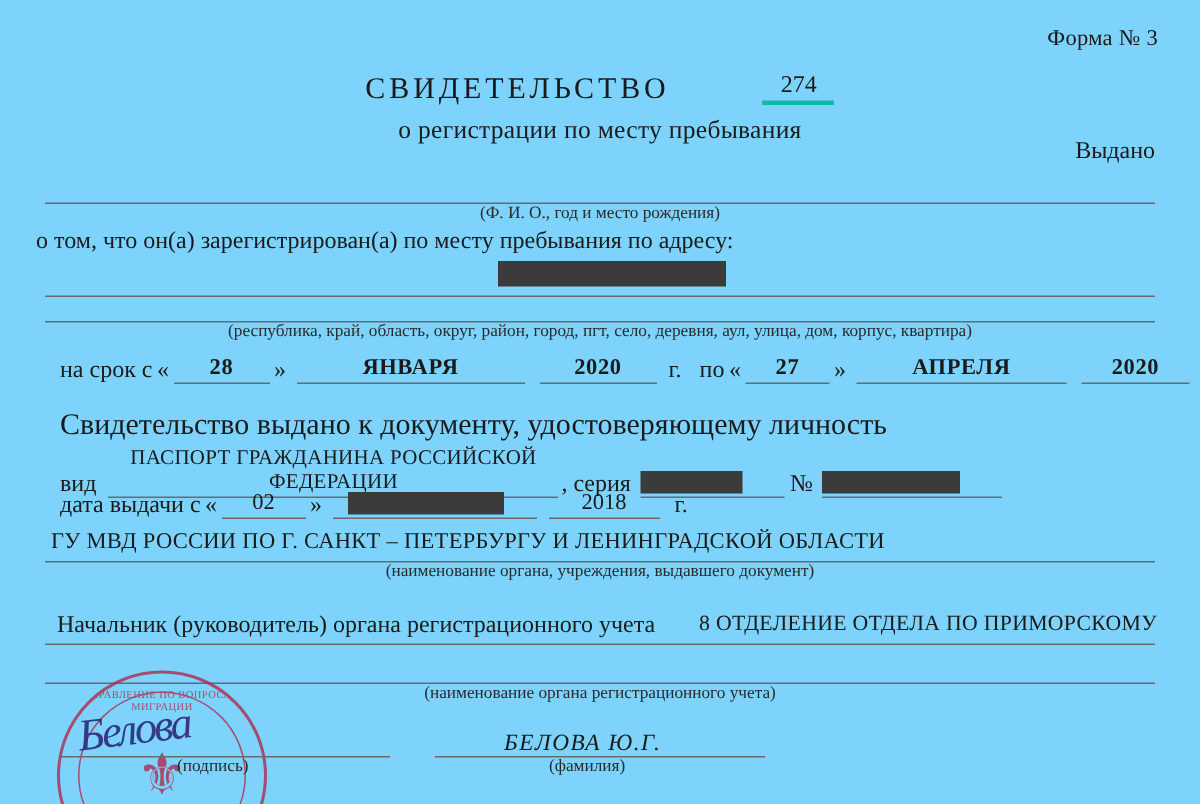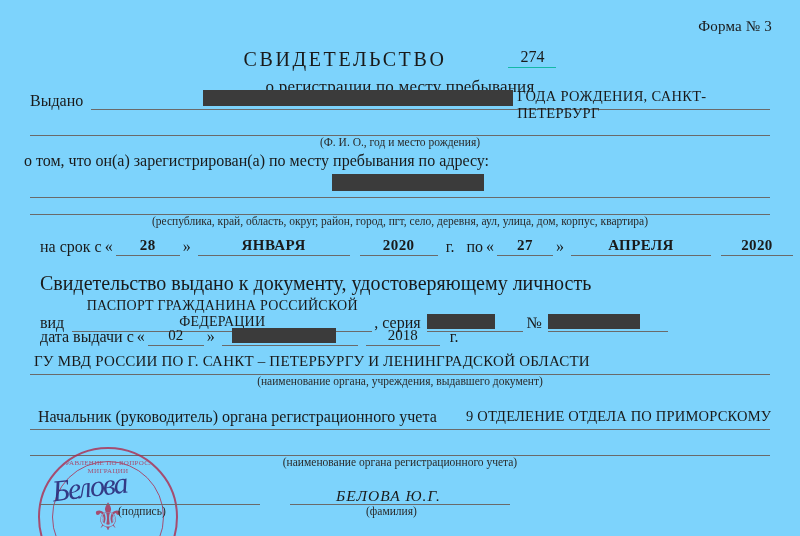--- a/index.html
+++ b/index.html
@@ -36,33 +36,34 @@
   }
   .title-main {
     font-size: 20px;
     letter-spacing: 2.6px;
     display: inline-block;
   }
   .title-number {
     display: inline-block;
     font-size: 16px;
     margin-left: 58px;
-    border-bottom: 1px solid #14b8a6;
+    border-bottom: 3px solid #14b8a6;
     padding: 0 12px 1px 12px;
     vertical-align: 4px;
   }
   .title-sub {
     font-size: 17px;
     margin-top: 6px;
     letter-spacing: 0.2px;
   }
   .row {
     position: absolute;
     display: flex;
     align-items: flex-end;
+    flex-direction: column;
   }
   .lbl {
     font-size: 16px;
     white-space: nowrap;
   }
   .rule {
     border-bottom: 1px solid #6a6a6a;
     height: 1px;
   }
   .redact {
@@ -235,21 +236,21 @@
     </span>
     <span class="underline-field" style="width:74px; margin-left:8px;">2018</span>
     <span class="lbl" style="margin-left:10px;">г.</span>
   </div>
 
   <div style="position:absolute; left:34px; top:353px; font-size:15px; letter-spacing:0.2px;">ГУ  МВД  РОССИИ  ПО  Г. САНКТ – ПЕТЕРБУРГУ  И  ЛЕНИНГРАДСКОЙ ОБЛАСТИ</div>
   <div class="rule" style="position:absolute; left:30px; top:373px; width:740px;"></div>
   <div class="caption" style="top:375px;">(наименование органа, учреждения, выдавшего документ)</div>
 
   <div style="position:absolute; left:38px; top:408px; font-size:16px;">Начальник (руководитель) органа регистрационного учета</div>
-  <div style="position:absolute; left:466px; top:408px; font-size:14.5px; letter-spacing:0.2px;">9 ОТДЕЛЕНИЕ ОТДЕЛА  ПО ПРИМОРСКОМУ</div>
+  <div style="position:absolute; left:466px; top:408px; font-size:14.5px; letter-spacing:0.2px;">8 ОТДЕЛЕНИЕ ОТДЕЛА  ПО ПРИМОРСКОМУ</div>
   <div class="rule" style="position:absolute; left:30px; top:428px; width:740px;"></div>
 
   <div class="rule" style="position:absolute; left:30px; top:454px; width:740px;"></div>
   <div class="caption" style="top:456px;">(наименование органа регистрационного учета)</div>
 
   <div class="stamp">
     <div class="stamp-inner"></div>
     <div class="stamp-top-text">УПРАВЛЕНИЕ ПО ВОПРОСАМ МИГРАЦИИ</div>
     <div class="stamp-core">⚜</div>
 

